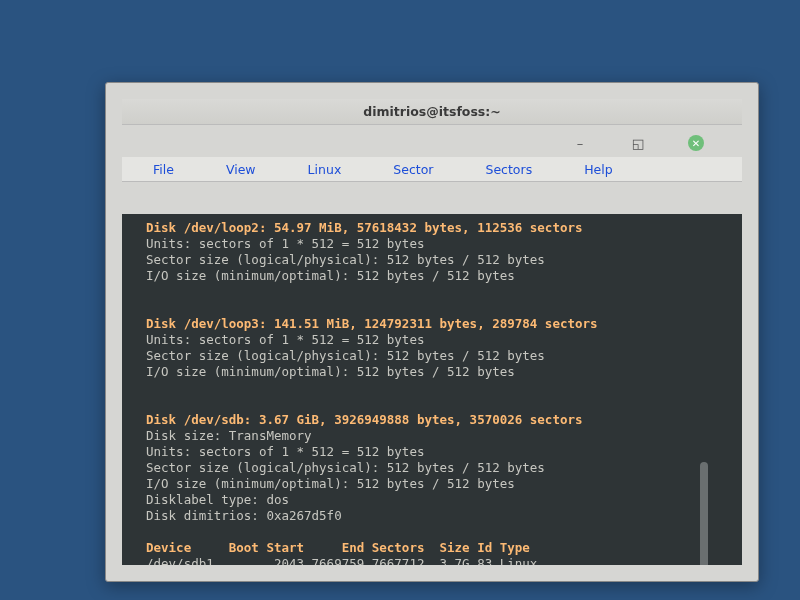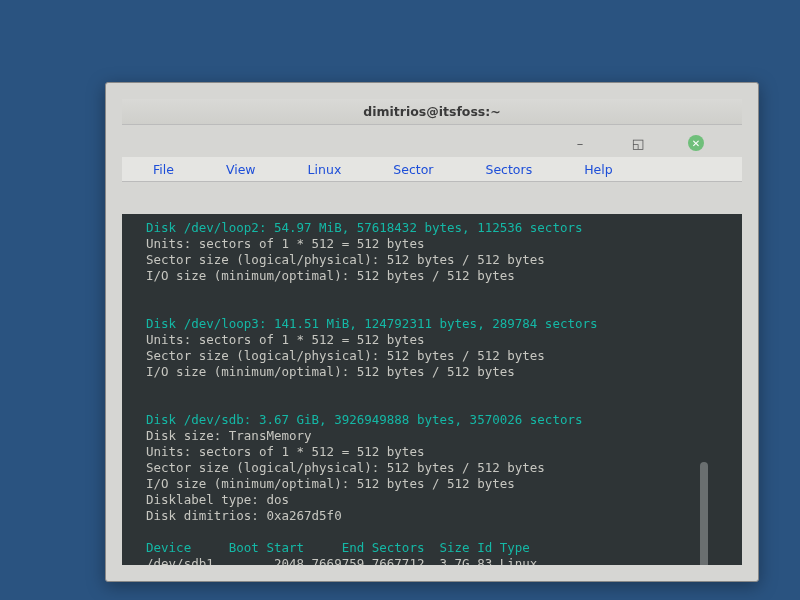--- a/index.html
+++ b/index.html
@@ -88,21 +88,21 @@
     background: #2e3436;
     padding: 6px 8px 8px 8px;
     font-family: "DejaVu Sans Mono", "Liberation Mono", Consolas, monospace;
     font-size: 12.5px;
     line-height: 1.28;
     color: #c7c7c1;
     overflow: hidden;
     white-space: pre;
     position: relative;
   }
-  .bold { font-weight: 400; color: #14b8a6; }
+  .bold { font-weight: 700; color: #fdba74; }
   .prompt-user { color: #53d453; font-weight: 700; }
   .prompt-sign { color: #53d453; font-weight: 700; }
   .cursor-block {
     display: inline-block;
     width: 7px;
     height: 14px;
     background: #c7c7c1;
     vertical-align: text-bottom;
     margin-left: 2px;
   }
@@ -160,20 +160,20 @@
 
 <span class="bold">Disk /dev/sdb: 3.67 GiB, 3926949888 bytes, 3570026 sectors</span>
 <span>Disk size: TransMemory</span>
 <span>Units: sectors of 1 * 512 = 512 bytes</span>
 <span>Sector size (logical/physical): 512 bytes / 512 bytes</span>
 <span>I/O size (minimum/optimal): 512 bytes / 512 bytes</span>
 <span>Disklabel type: dos</span>
 <span>Disk dimitrios: 0xa267d5f0</span>
 
 <span class="bold">Device     Boot Start     End Sectors  Size Id Type</span>
-<span>/dev/sdb1        2048 7669759 7667712  3.7G 83 Linux</span>
+<span>/dev/sdb1        2043 7669759 7667712  3.7G 83 Linux</span>
 <span class="prompt-user">[dimitrios@itsfoss ~]</span><span class="prompt-sign">$</span><span class="cursor-block"></span>
     <div class="scrollbar">
       <div class="thumb"></div>
     </div>
   </div>
 
 </div>
 
 </body></html>

